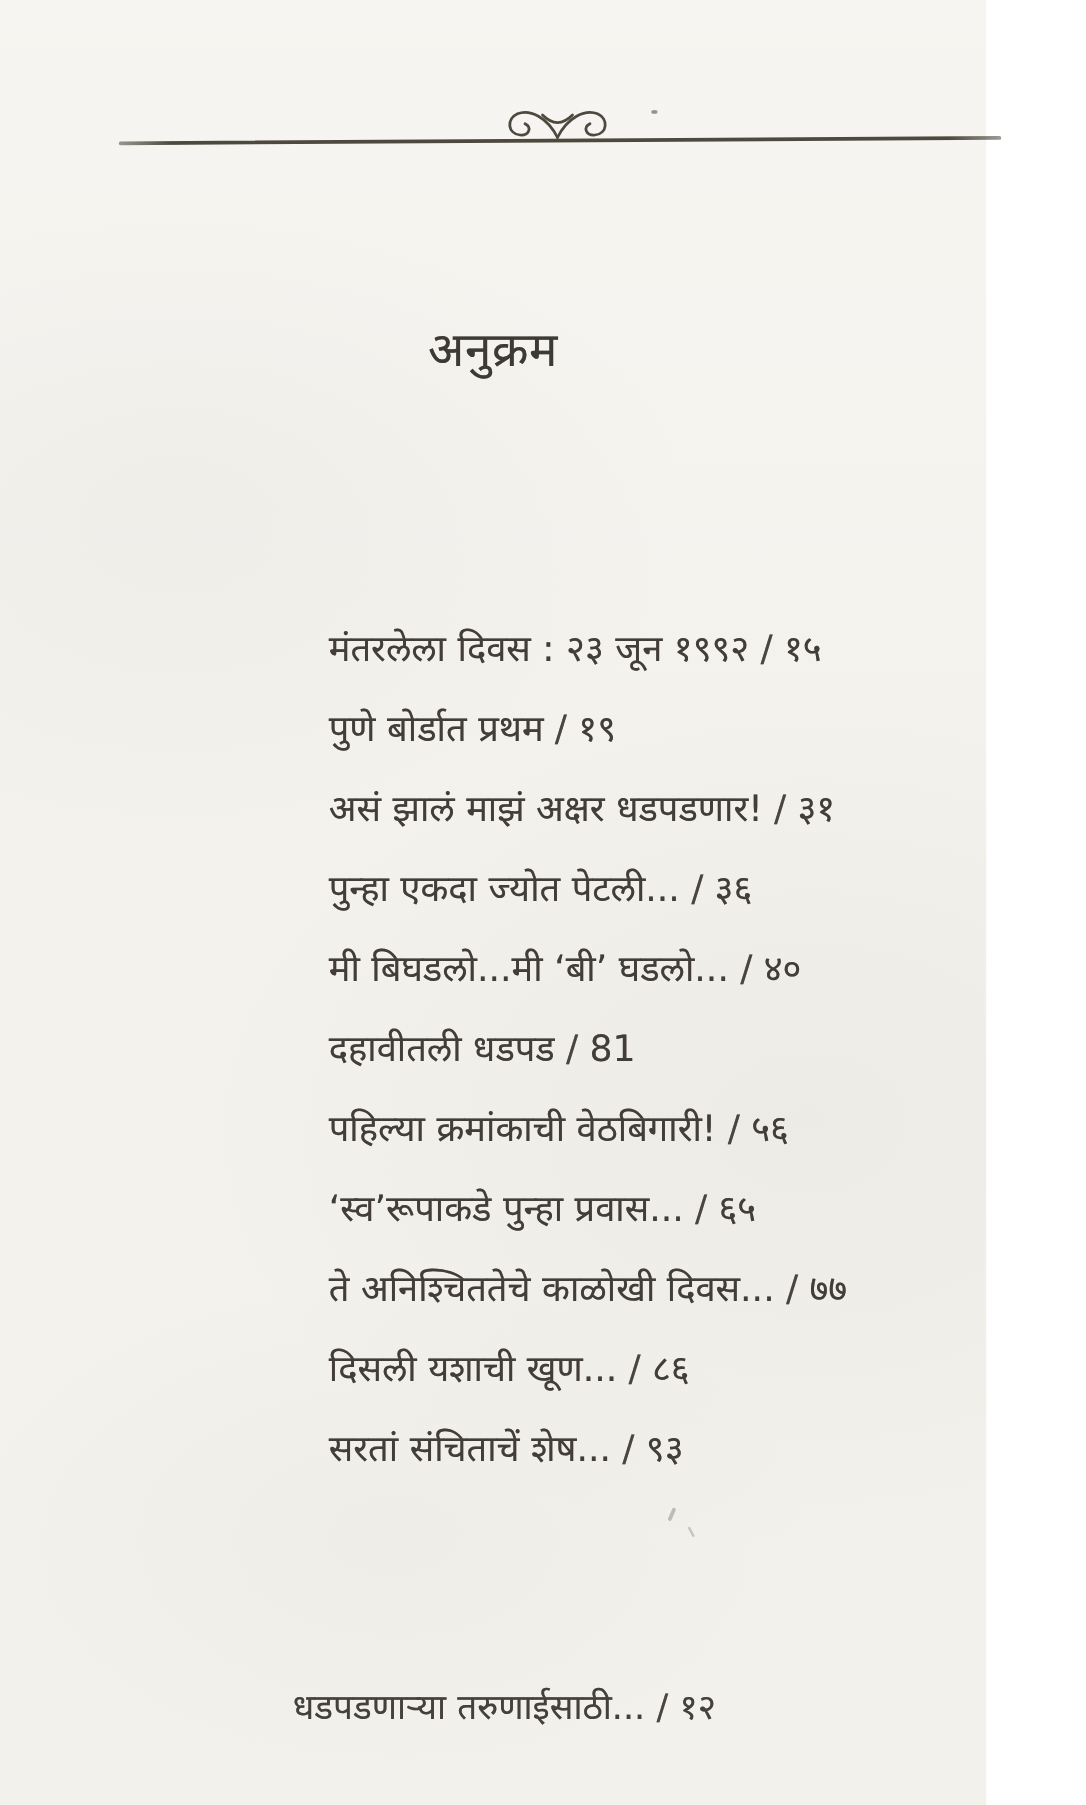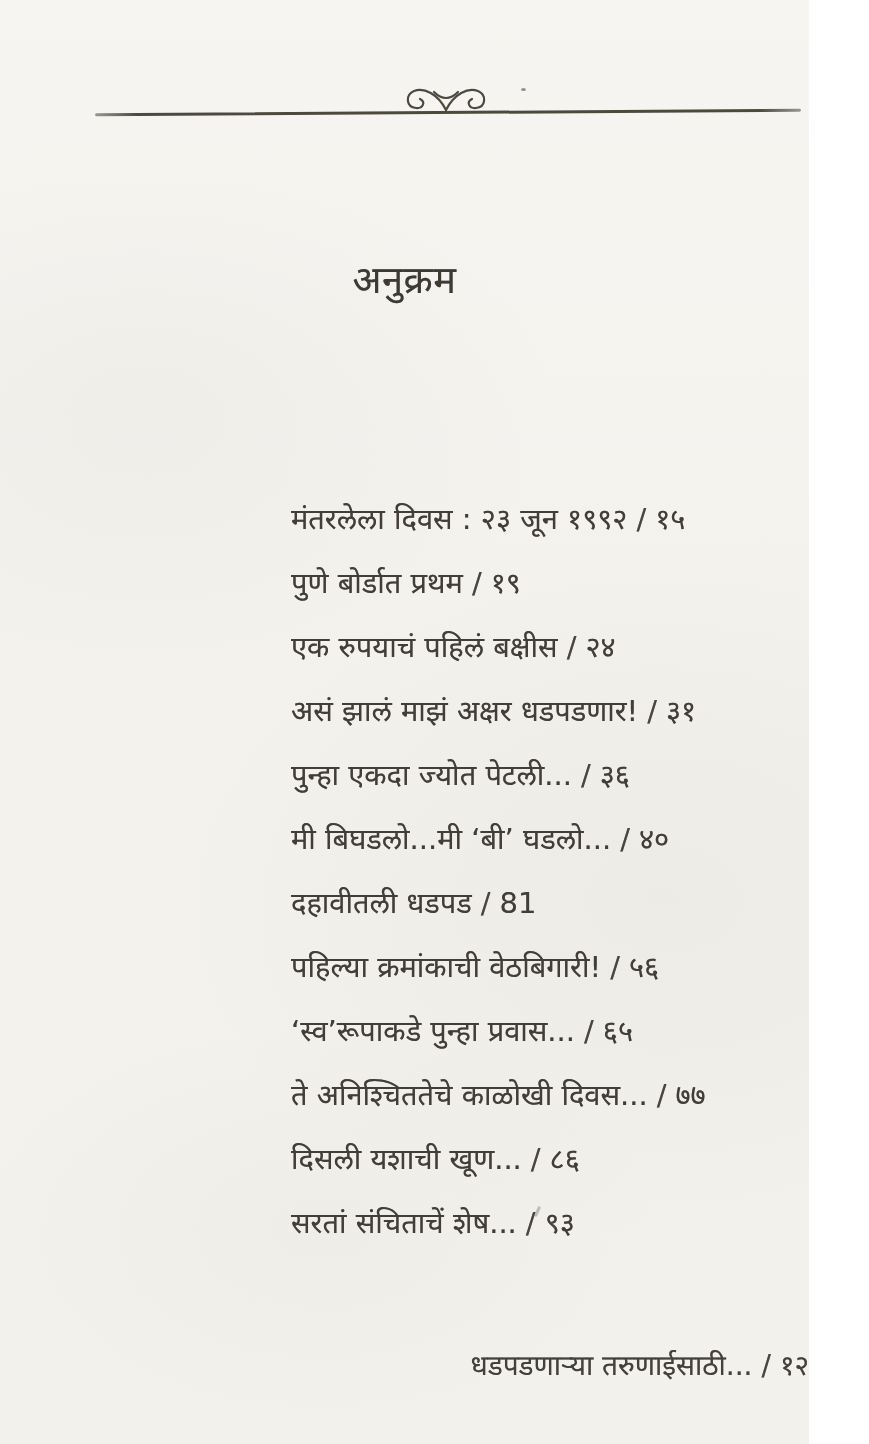--- a/index.html
+++ b/index.html
@@ -13,21 +13,20 @@
   .paper {
     position: relative;
     width: 789px;
     height: 1444px;
     background:
       radial-gradient(ellipse 600px 400px at 18% 28%, rgba(120,112,98,0.04), transparent 70%),
       radial-gradient(ellipse 700px 500px at 82% 62%, rgba(120,112,98,0.05), transparent 70%),
       radial-gradient(ellipse 500px 300px at 40% 85%, rgba(120,112,98,0.03), transparent 70%),
       linear-gradient(180deg, #f6f5f1 0%, #f3f2ed 40%, #f2f1eb 100%);
     color: #403c35;
-    padding-left: 20px;
   }
   
   .header-rule {
     position: absolute;
     left: 95px;
     top: 111px;
     width: 706px;
     height: 3px;
     background: linear-gradient(90deg, rgba(78,73,63,.55) 0%, #4e493f 6%, #4e493f 94%, rgba(78,73,63,.55) 100%);
     transform: rotate(-0.35deg);
@@ -60,34 +59,33 @@
     left: 263px;
     right: 40px;
   }
   .toc-row {
     height: 64px;
     line-height: 64px;
     font-size: 29px;
     white-space: nowrap;
     color: #423e37;
     text-shadow: 0 0 0.5px rgba(66,62,55,0.5);
-    margin-left: 28px;
   }
   .sep {
     display: inline-block;
     margin: 0 9px;
     color: #4a463e;
   }
   
   .footer-line {
     position: absolute;
     top: 1342px;
     left: 0;
     width: 100%;
-    text-align: right;
+    text-align: center;
     font-size: 28px;
     line-height: 48px;
     color: #44403a;
     text-shadow: 0 0 0.5px rgba(68,64,58,0.5);
     padding-left: 18px;
     box-sizing: border-box;
   }
   
   .ink-speck {
     position: absolute;
@@ -139,23 +137,20 @@
   <div class="page-title">अनुक्रम</div>
 
   <div class="toc">
     <div class="toc-row">
       <span>मंतरलेला दिवस : २३ जून १९९२</span><span class="sep">/</span><span>१५</span>
     </div>
     <div class="toc-row">
       <span>पुणे बोर्डात प्रथम</span><span class="sep">/</span><span>१९</span>
     </div>
     <div class="toc-row">
-      <span>एक रुपयाचं पहिलं बक्षीस</span><span class="sep">/</span><span>२४</span>
-    </div>
-    <div class="toc-row">
       <span>असं झालं माझं अक्षर धडपडणार!</span><span class="sep">/</span><span>३१</span>
     </div>
     <div class="toc-row">
       <span>पुन्हा एकदा ज्योत पेटली...</span><span class="sep">/</span><span>३६</span>
     </div>
     <div class="toc-row">
       <span>मी बिघडलो...मी ‘बी’ घडलो...</span><span class="sep">/</span><span>४०</span>
     </div>
     <div class="toc-row">
       <span>दहावीतली धडपड</span><span class="sep">/</span><span>81</span>

